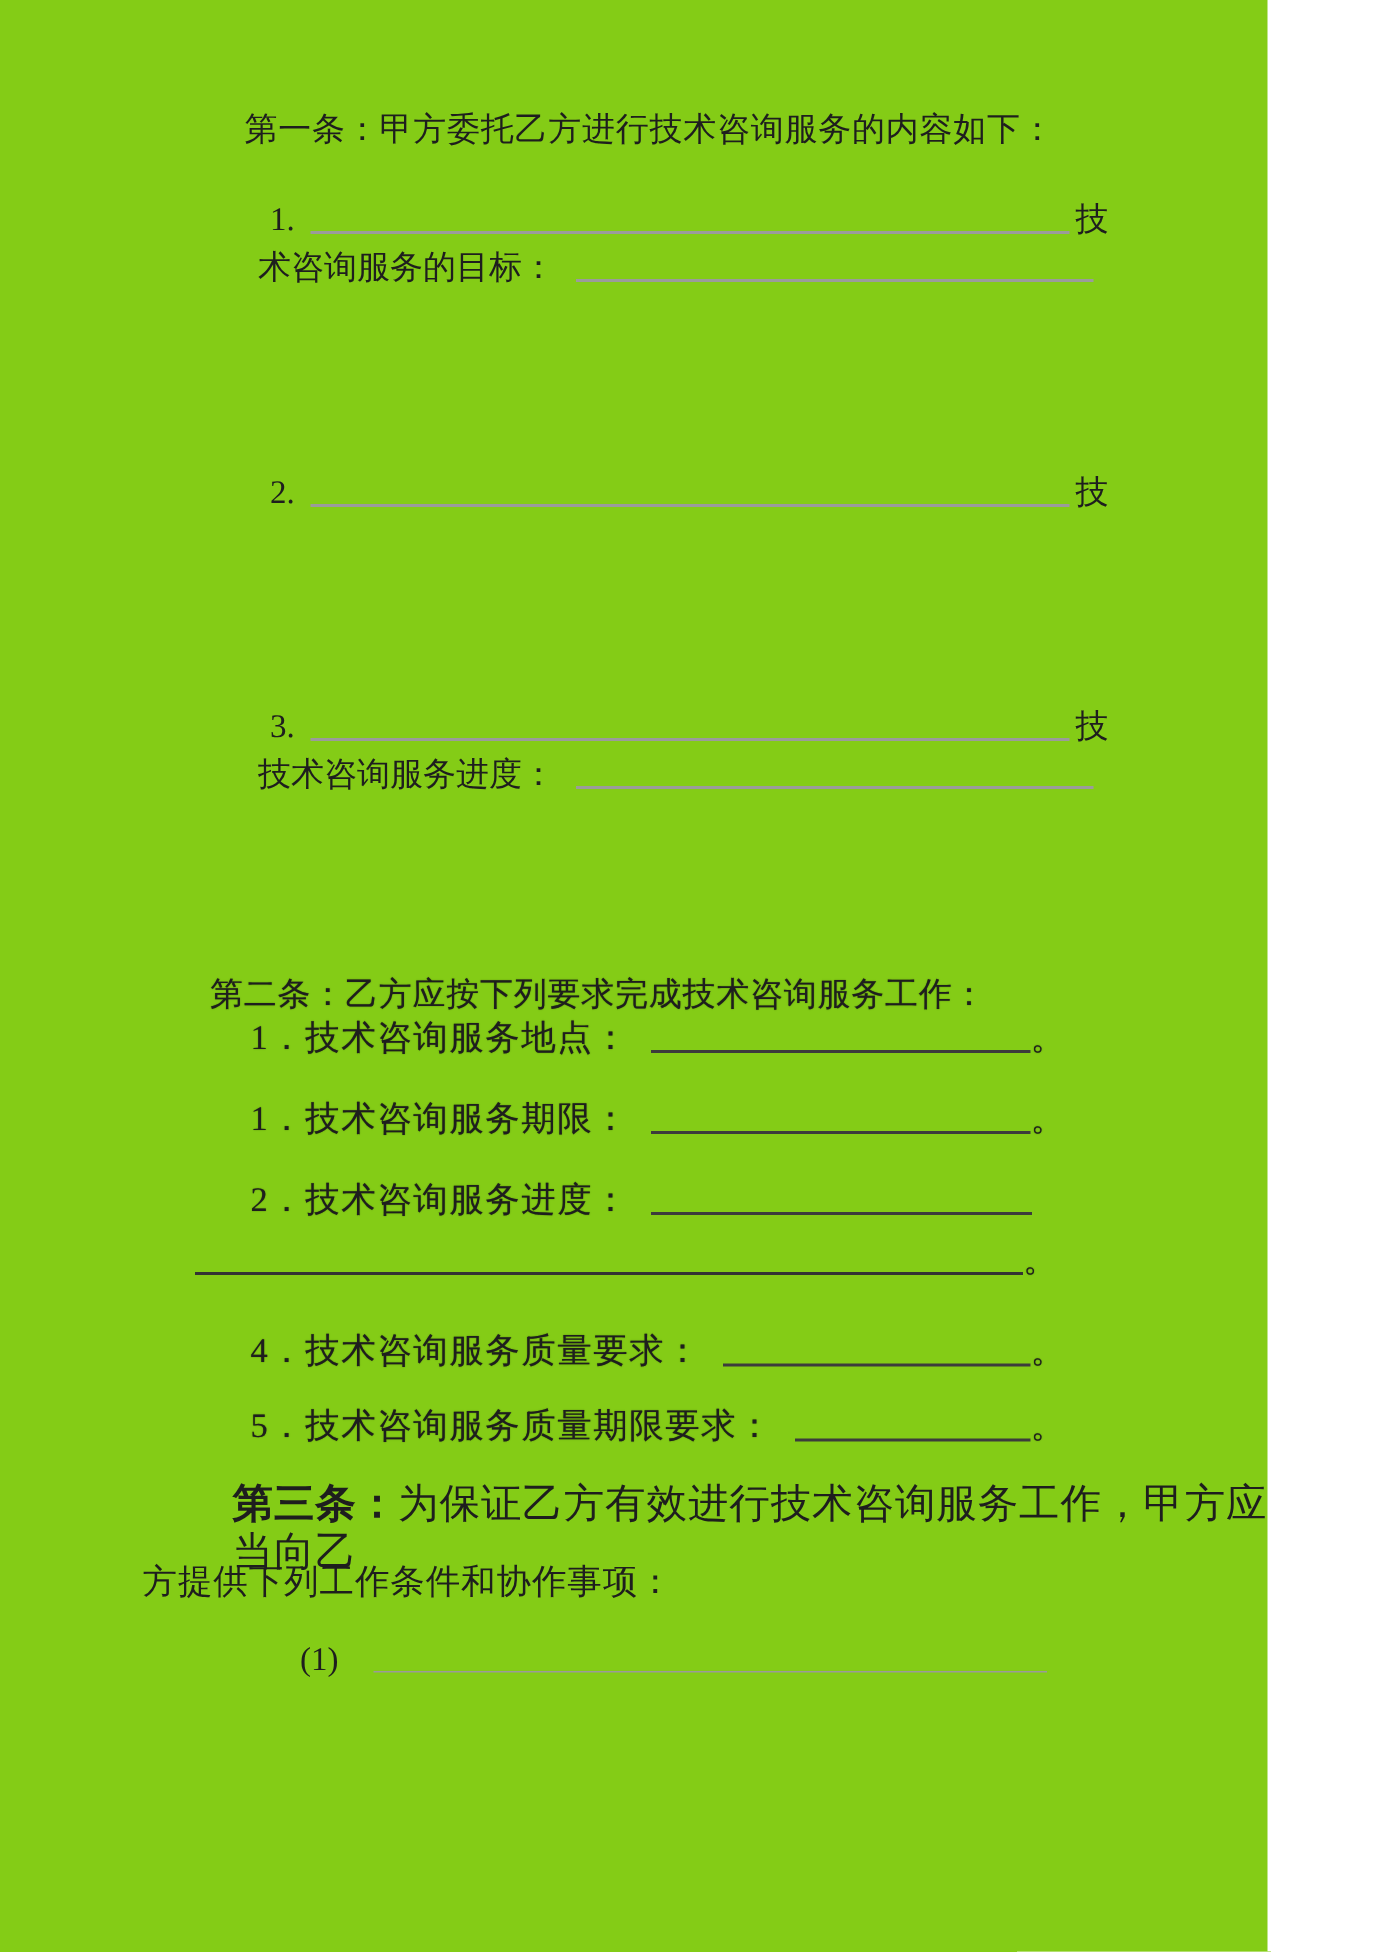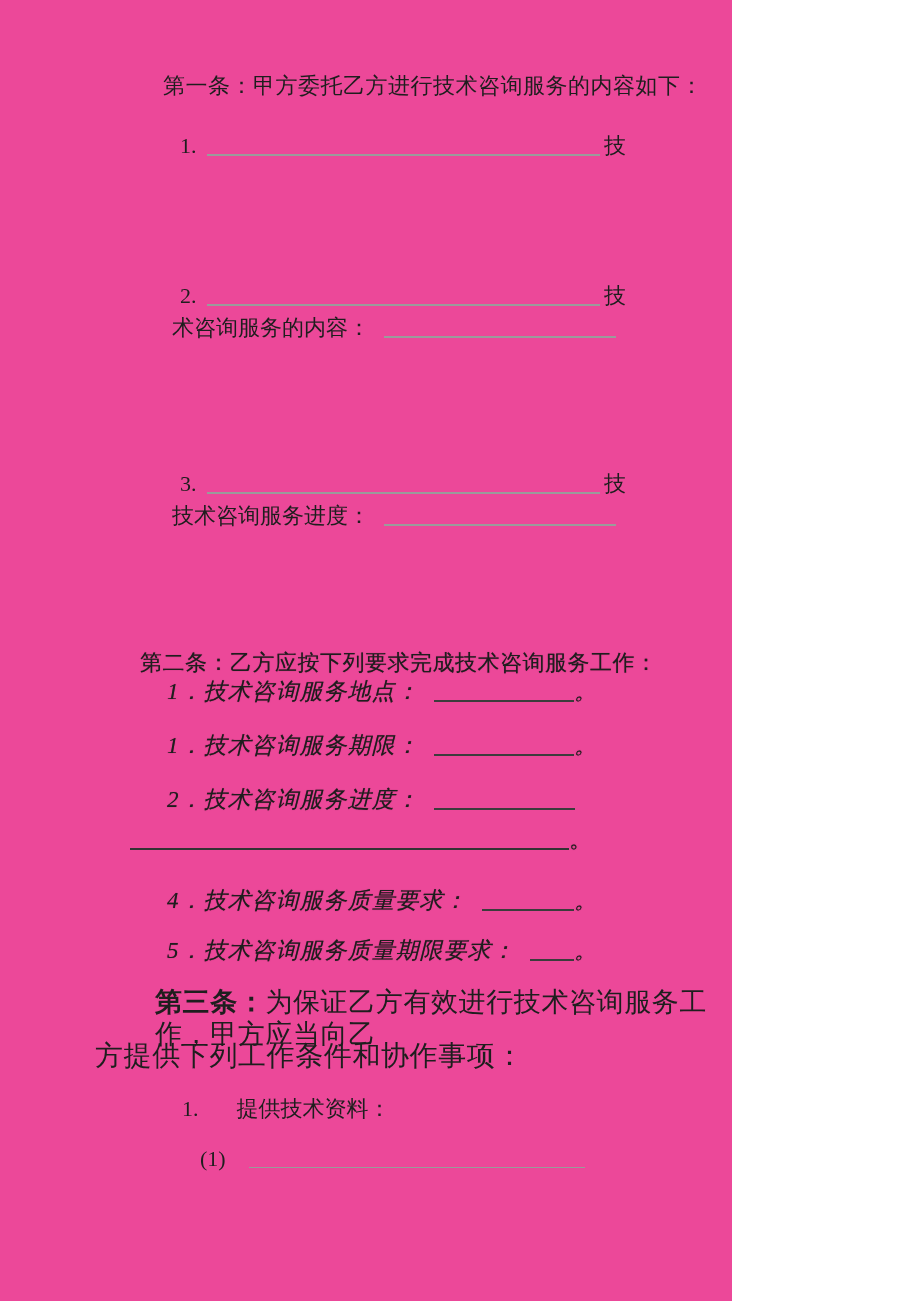--- a/index.html
+++ b/index.html
@@ -6,23 +6,23 @@
   html, body { margin: 0; padding: 0; }
   body {
     width: 920px; height: 1301px;
     background: #ffffff;
     color: #1e1e1e;
     font-family: "Liberation Serif", "DejaVu Serif", serif;
     font-size: 22px;
   }
   .page {
     position: relative;
-    width: 732px; height: 1301px;
+    width: 845px; height: 1301px;
     overflow: hidden;
-    background: #ec4899;
+    background: #84cc16;
   }
 
   
   .row { display: flex; align-items: flex-end; height: 32px; line-height: 32px; }
   .row span { white-space: nowrap; }
   .blank { flex: 1 1 0; min-width: 0; border-bottom: 2px solid #9b9b9b; margin-bottom: 6px; height: 0; }
 
   
   .a1-heading {
     margin: 70px 0 0 163px;
@@ -39,21 +39,21 @@
 
   
   .s2 { text-shadow: 0 0 0.8px rgba(0,0,0,0.55); }
   .a2-heading {
     margin: 118px 0 0 140px;
     height: 26px; line-height: 26px;
     letter-spacing: 0.5px;
   }
   .s2item {
     margin-left: 167px; margin-right: 134px;
-    font-size: 23px; letter-spacing: 1px; font-style: italic;
+    font-size: 23px; letter-spacing: 1px;
   }
   .s2item .blank { margin-left: 14px; border-bottom: 2px solid #3c3c3c; }
   #s2i2 { margin-top: 22px; }
   #s2i3 { margin-top: 22px; }
   #s2i3 .blank { margin-right: 23px; }
   #s2i4 { margin-top: 29px; }
   #s2i5 { margin-top: 18px; }
   .contline { margin: 8px 140px 0 130px; font-size: 23px; }
   .contline .blank { border-bottom: 2.5px solid #333333; }
   .period { display: inline-block; }
@@ -61,51 +61,51 @@
   
   .a3-line1 {
     margin: 19px 0 0 155px;
     height: 32px; line-height: 32px;
     font-size: 27px; letter-spacing: 0.6px;
   }
   .a3-line1 .bold { font-weight: bold; }
   .a3-line2 {
     margin: 22px 0 0 95px;
     height: 32px; line-height: 32px;
-    font-size: 28px; letter-spacing: 0.6px;
+    font-size: 23px; letter-spacing: 0.6px; font-family: Liberation Mono, monospace;
   }
   .a3-sub1 { margin: 21px 0 0 182px; height: 32px; line-height: 32px; }
   .a3-sub1 .lbl { margin-left: 38px; }
   .a3-sub2 { margin: 18px 147px 0 200px; }
   .a3-sub2 .blank { margin-left: 23px; border-bottom: 1.5px solid #9a9a9a; margin-bottom: 7px; }
 </style>
 </head>
 <body>
 
 <div class="page">
 
   <div class="a1-heading">第一条：甲方委托乙方进行技术咨询服务的内容如下：</div>
 
   <div class="s1item" id="s1i1">
     <div class="row l1">
       <span class="num">1.</span>
       <span class="blank"></span>
       <span class="tail">技</span>
     </div>
+    <div class="row l2">
+      <span>术咨询服务的目标：</span>
+      <span class="blank"></span>
+    </div>
   </div>
 
   <div class="s1item" id="s1i2">
     <div class="row l1">
       <span class="num">2.</span>
       <span class="blank"></span>
       <span class="tail">技</span>
-    </div>
-    <div class="row l2">
-      <span>术咨询服务的内容：</span>
-      <span class="blank"></span>
     </div>
   </div>
 
   <div class="s1item" id="s1i3">
     <div class="row l1">
       <span class="num">3.</span>
       <span class="blank"></span>
       <span class="tail">技</span>
     </div>
     <div class="row l2">
@@ -151,23 +151,20 @@
       <span class="period">。</span>
     </div>
   </div>
 
   <div class="s3">
     <div class="a3-line1">
       <span class="bold">第三条：</span><span>为保证乙方有效进行技术咨询服务工作，甲方应当向乙</span>
     </div>
     <div class="a3-line2">方提供下列工作条件和协作事项：</div>
 
-    <div class="a3-sub1">
-      <span>1.</span><span class="lbl">提供技术资料：</span>
-    </div>
 
     <div class="row a3-sub2">
       <span>(1)</span>
       <span class="blank"></span>
     </div>
   </div>
 
 </div>
 
 </body></html>

